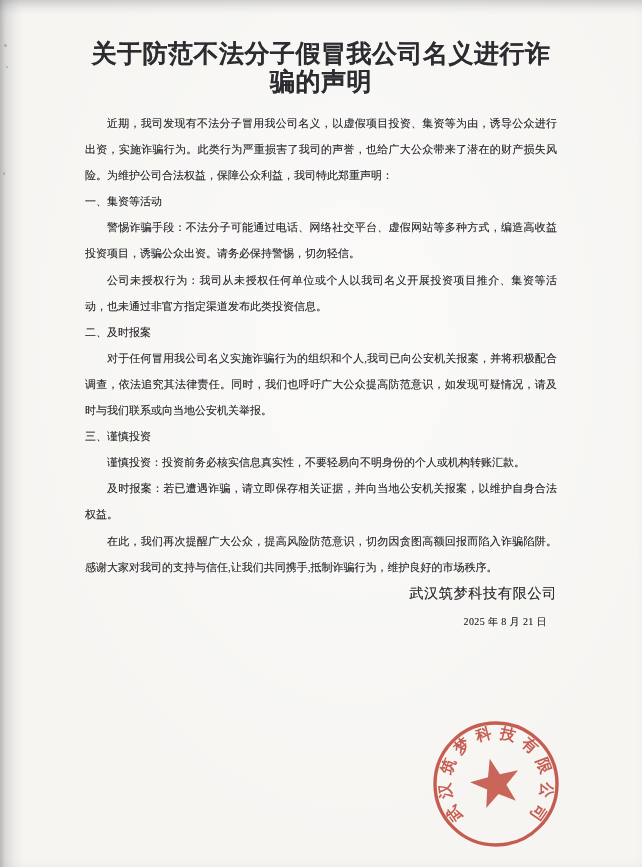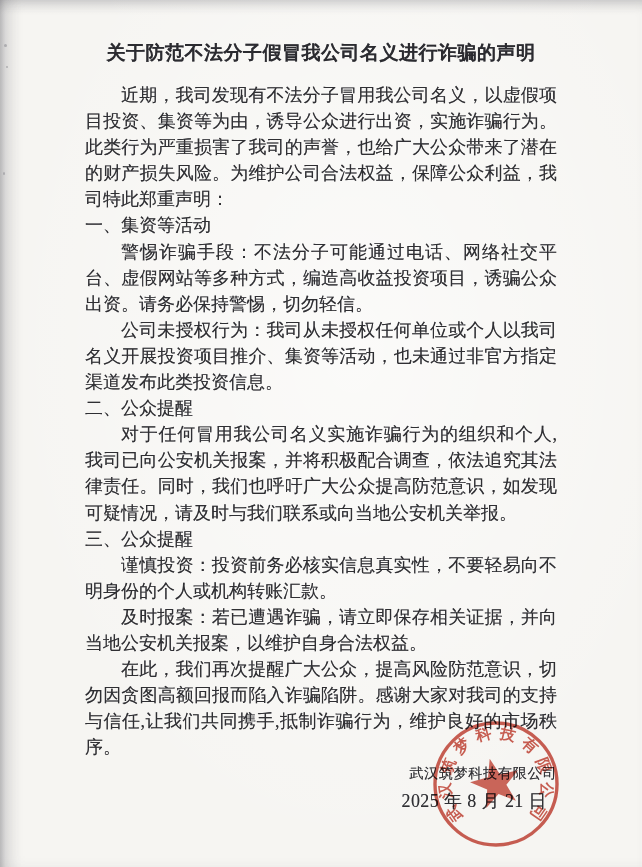--- a/index.html
+++ b/index.html
@@ -20,51 +20,50 @@
     overflow: hidden;
     color: #2f2f33;
   }
   .speck { position:absolute; background:#8b8b90; border-radius:50%; opacity:.55; }
   .content {
     position: absolute;
     left: 85px; top: 40px; width: 472px;
   }
   .title {
     margin: 0;
-    font-size: 19px;
+    font-size: 25px;
     font-weight: bold;
     text-align: center;
     letter-spacing: 0.5px;
     line-height: 28px;
     color: #2b2b30;
     text-shadow: 0 0 .5px rgba(40,40,48,.55);
-    font-family: Liberation Mono, monospace;
   }
   .doc-body {
     margin-top: 14px;
-    font-size: 18px;
+    font-size: 11px;
     line-height: 26.1px;
     text-align: justify;
     word-break: break-all;
     text-shadow: 0 0 .4px rgba(44,44,52,.5);
   }
   .doc-body p { margin: 0; }
   .para.body { text-indent: 2em; }
   .para.heading { text-indent: 0; }
   .signature-block { text-align: right; }
   .signature {
     margin: 0;
     font-size: 14.2px;
     line-height: 27px;
     letter-spacing: 0.6px;
     text-shadow: 0 0 .4px rgba(44,44,52,.5);
   }
   .sign-date {
     margin: 0 10px 0 0;
-    font-size: 18px;
+    font-size: 10px;
     line-height: 29px;
     letter-spacing: 0.4px;
     text-shadow: 0 0 .4px rgba(44,44,52,.5);
   }
   .seal {
     position: absolute;
     left: 413px; top: 701px;
     width: 166px; height: 166px;
     mix-blend-mode: multiply;
     opacity: 0.85;
@@ -81,23 +80,23 @@
   <div class="speck" style="left:6px;top:66px;width:2px;height:2px;"></div>
   <div class="speck" style="left:3px;top:172px;width:2px;height:3px;"></div>
 
   <div class="content">
     <h1 class="title">关于防范不法分子假冒我公司名义进行诈骗的声明</h1>
     <div class="doc-body">
         <p class="para body">近期，我司发现有不法分子冒用我公司名义，以虚假项目投资、集资等为由，诱导公众进行出资，实施诈骗行为。此类行为严重损害了我司的声誉，也给广大公众带来了潜在的财产损失风险。为维护公司合法权益，保障公众利益，我司特此郑重声明：</p>
         <p class="para heading">一、集资等活动</p>
         <p class="para body">警惕诈骗手段：不法分子可能通过电话、网络社交平台、虚假网站等多种方式，编造高收益投资项目，诱骗公众出资。请务必保持警惕，切勿轻信。</p>
         <p class="para body">公司未授权行为：我司从未授权任何单位或个人以我司名义开展投资项目推介、集资等活动，也未通过非官方指定渠道发布此类投资信息。</p>
-        <p class="para heading">二、公众提醒</p>
+        <p class="para heading">二、及时报案</p>
         <p class="para body">对于任何冒用我公司名义实施诈骗行为的组织和个人,我司已向公安机关报案，并将积极配合调查，依法追究其法律责任。同时，我们也呼吁广大公众提高防范意识，如发现可疑情况，请及时与我们联系或向当地公安机关举报。</p>
-        <p class="para heading">三、公众提醒</p>
+        <p class="para heading">三、谨慎投资</p>
         <p class="para body">谨慎投资：投资前务必核实信息真实性，不要轻易向不明身份的个人或机构转账汇款。</p>
         <p class="para body">及时报案：若已遭遇诈骗，请立即保存相关证据，并向当地公安机关报案，以维护自身合法权益。</p>
         <p class="para body">在此，我们再次提醒广大公众，提高风险防范意识，切勿因贪图高额回报而陷入诈骗陷阱。感谢大家对我司的支持与信任,让我们共同携手,抵制诈骗行为，维护良好的市场秩序。</p>
       </div>
     <div class="signature-block">
       <p class="signature">武汉筑梦科技有限公司</p>
       <p class="sign-date">2025 年 8 月 21 日</p>
     </div>
   </div>
 

